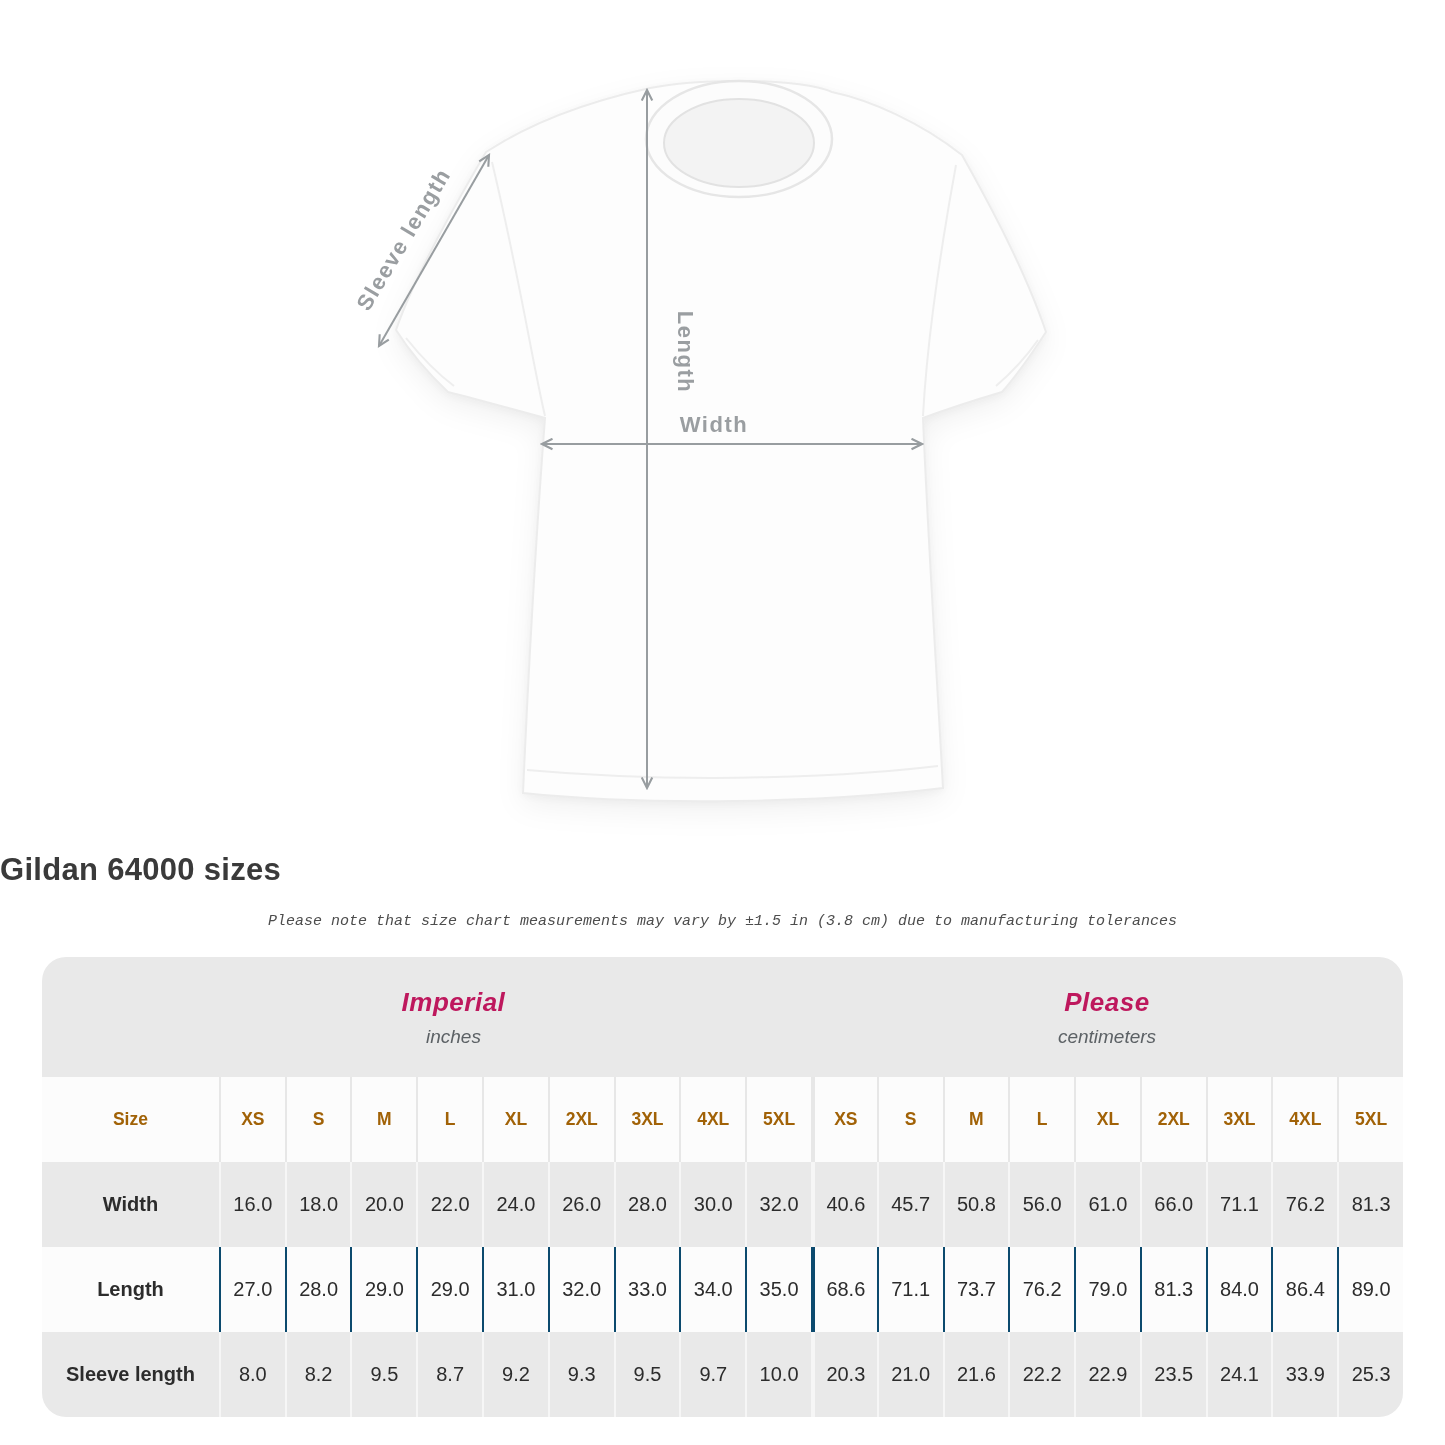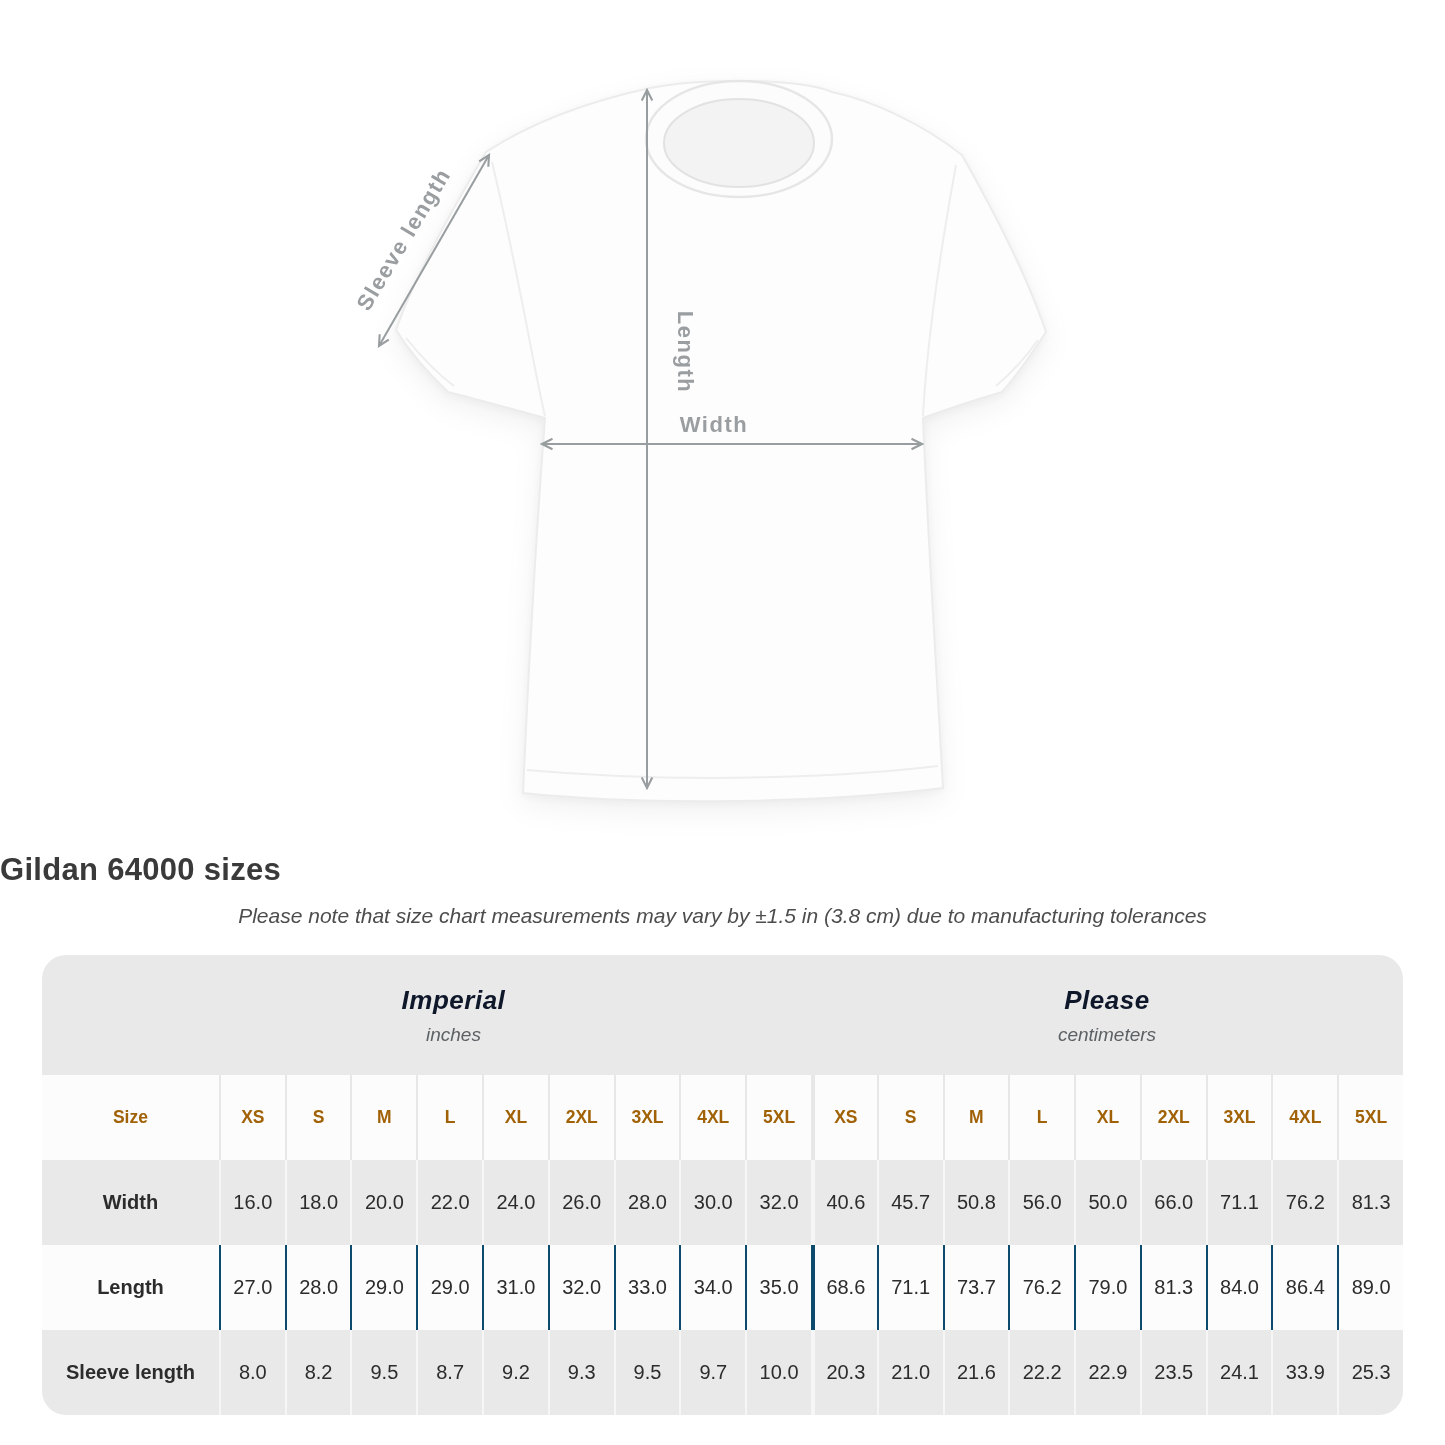--- a/index.html
+++ b/index.html
@@ -13,29 +13,29 @@
   .shirt-group { filter: drop-shadow(0 10px 14px rgba(0,0,0,0.055)) drop-shadow(0 2px 5px rgba(0,0,0,0.04)); }
   .shirt-body { fill:#fdfdfd; stroke:#ececec; stroke-width:2; }
   .shirt-seam { fill:none; stroke:#eeeeee; stroke-width:2; }
   .collar-outer { fill:#fcfcfc; stroke:#e6e6e6; stroke-width:2.5; }
   .collar-inner { fill:#f3f3f3; stroke:#e2e2e2; stroke-width:2; }
   .dim-line { stroke:#989da0; stroke-width:2; fill:none; }
   .dim-label { fill:#9a9ea1; font-weight:bold; font-size:22px; letter-spacing:1.5px; }
 
   
   .title { margin-top:14px; text-align:left; font-size:31px; font-weight:bold; color:#3a3a3a; letter-spacing:0.3px; }
-  .subtitle { margin-top:16px; text-align:center; font-style:italic; font-size:21px; color:#4d4d4d; }
+  .subtitle { margin-top:25px; text-align:center; font-style:italic; font-size:15px; color:#4d4d4d;font-family:Liberation Mono, monospace; }
 
   
   .size-table-wrap { margin:27px 42px 0 42px; background:#e9e9e9; border-radius:24px; overflow:hidden; }
   table.size-table { width:100%; border-collapse:separate; border-spacing:0; table-layout:fixed; }
   table.size-table td { text-align:center; vertical-align:middle; }
 
   tr.unit-row td { height:120px; }
-  .unit-name { font-size:26px; font-weight:bold; font-style:italic; color:#0f172a; letter-spacing:0.5px; }
+  .unit-name { font-size:26px; font-weight:bold; font-style:italic; color:#be185d; letter-spacing:0.5px; }
   .unit-sub  { margin-top:8px; font-size:19px; font-style:italic; color:#5c6165; }
   td.unit-imperial { padding-left:54px; }
 
   tr.size-row td { height:85px; background:#fcfcfc; font-size:17.5px; font-weight:bold; color:#a16207; }
   tr.size-row td + td { border-left:2px solid #e7e7e7; }
 
   tr.data-row td { height:85px; font-size:20px; color:#2c2c2c; }
   tr.row-white td { background:#fcfcfc; }
   tr.row-white td + td { border-left:2px solid #0c4a6e; }
   tr.row-gray td { background:transparent; }
@@ -166,21 +166,21 @@
             <td>22.0</td>
             <td>24.0</td>
             <td>26.0</td>
             <td>28.0</td>
             <td>30.0</td>
             <td>32.0</td>
             <td class="sec-start">40.6</td>
             <td>45.7</td>
             <td>50.8</td>
             <td>56.0</td>
-            <td>50.0</td>
+            <td>61.0</td>
             <td>66.0</td>
             <td>71.1</td>
             <td>76.2</td>
             <td>81.3</td>
           </tr>
           <tr class="data-row row-white">
             <td class="label-cell">Length</td>
             <td>27.0</td>
             <td>28.0</td>
             <td>29.0</td>

